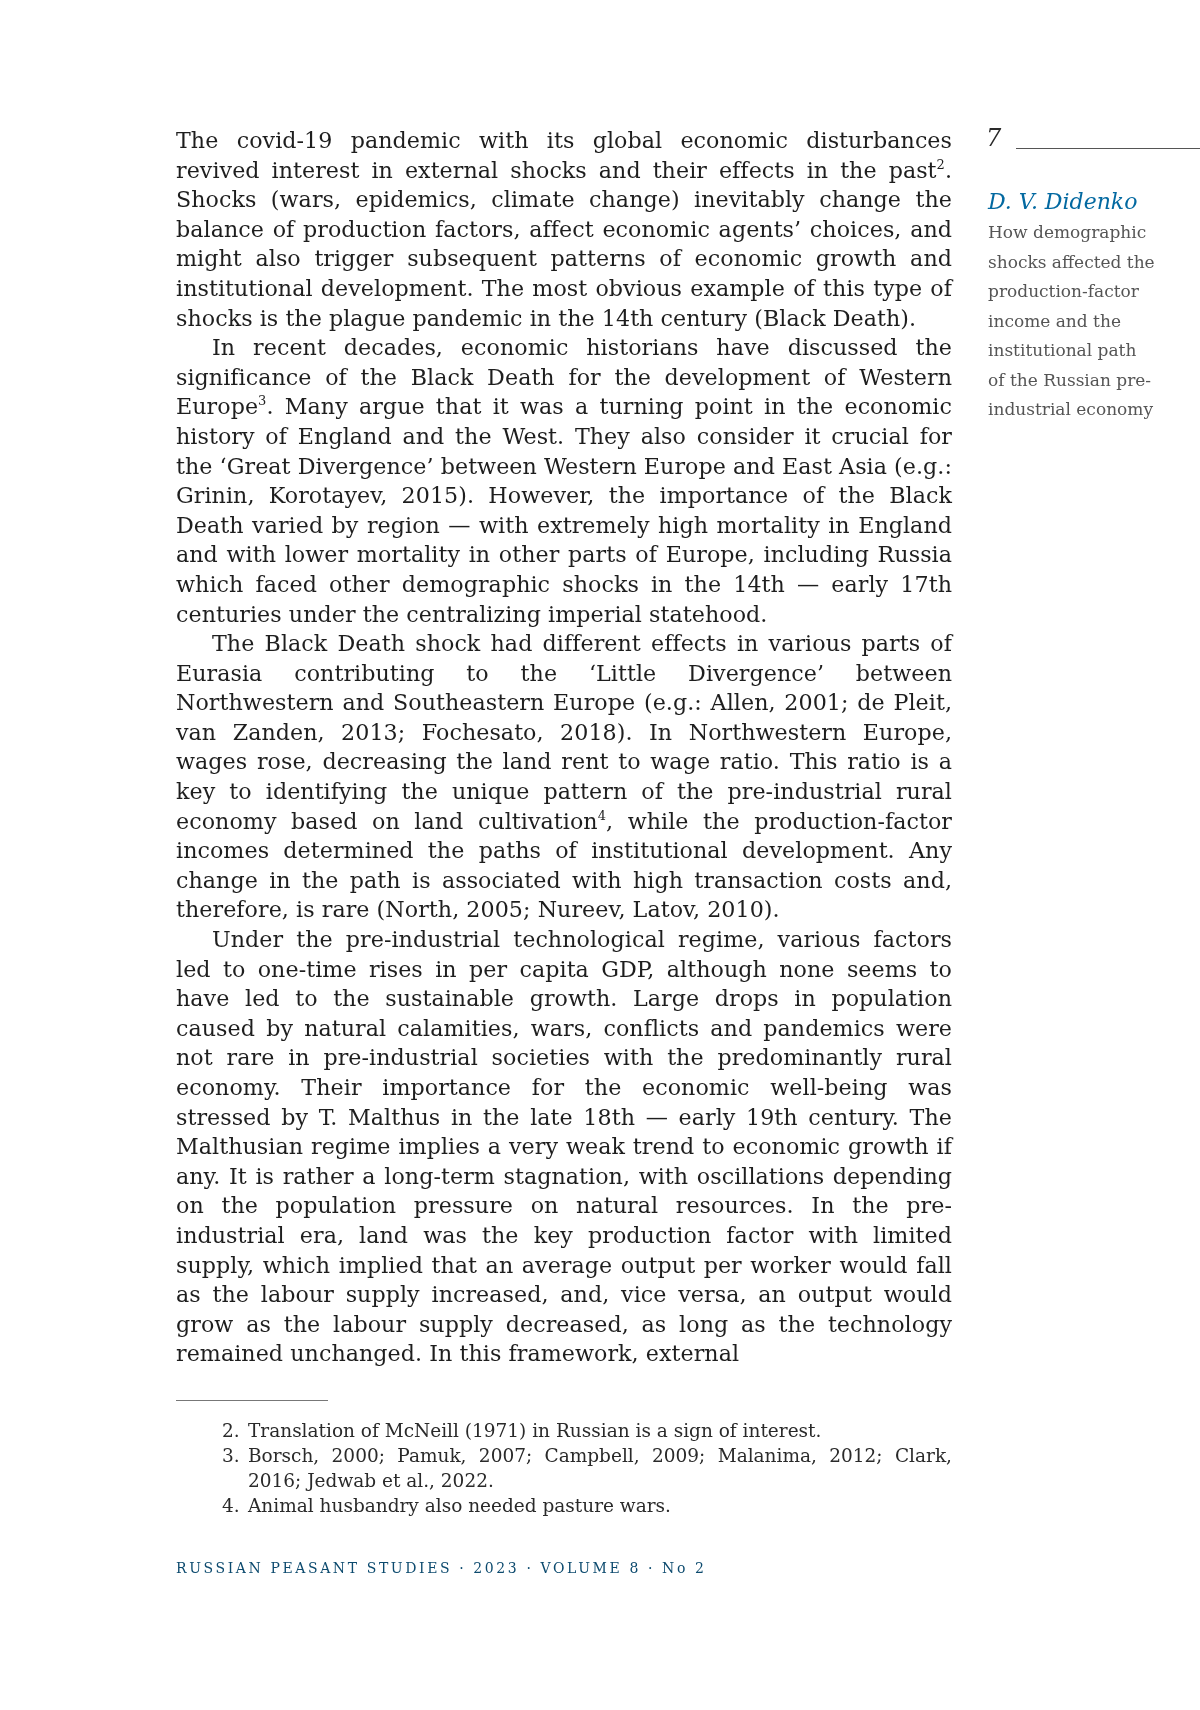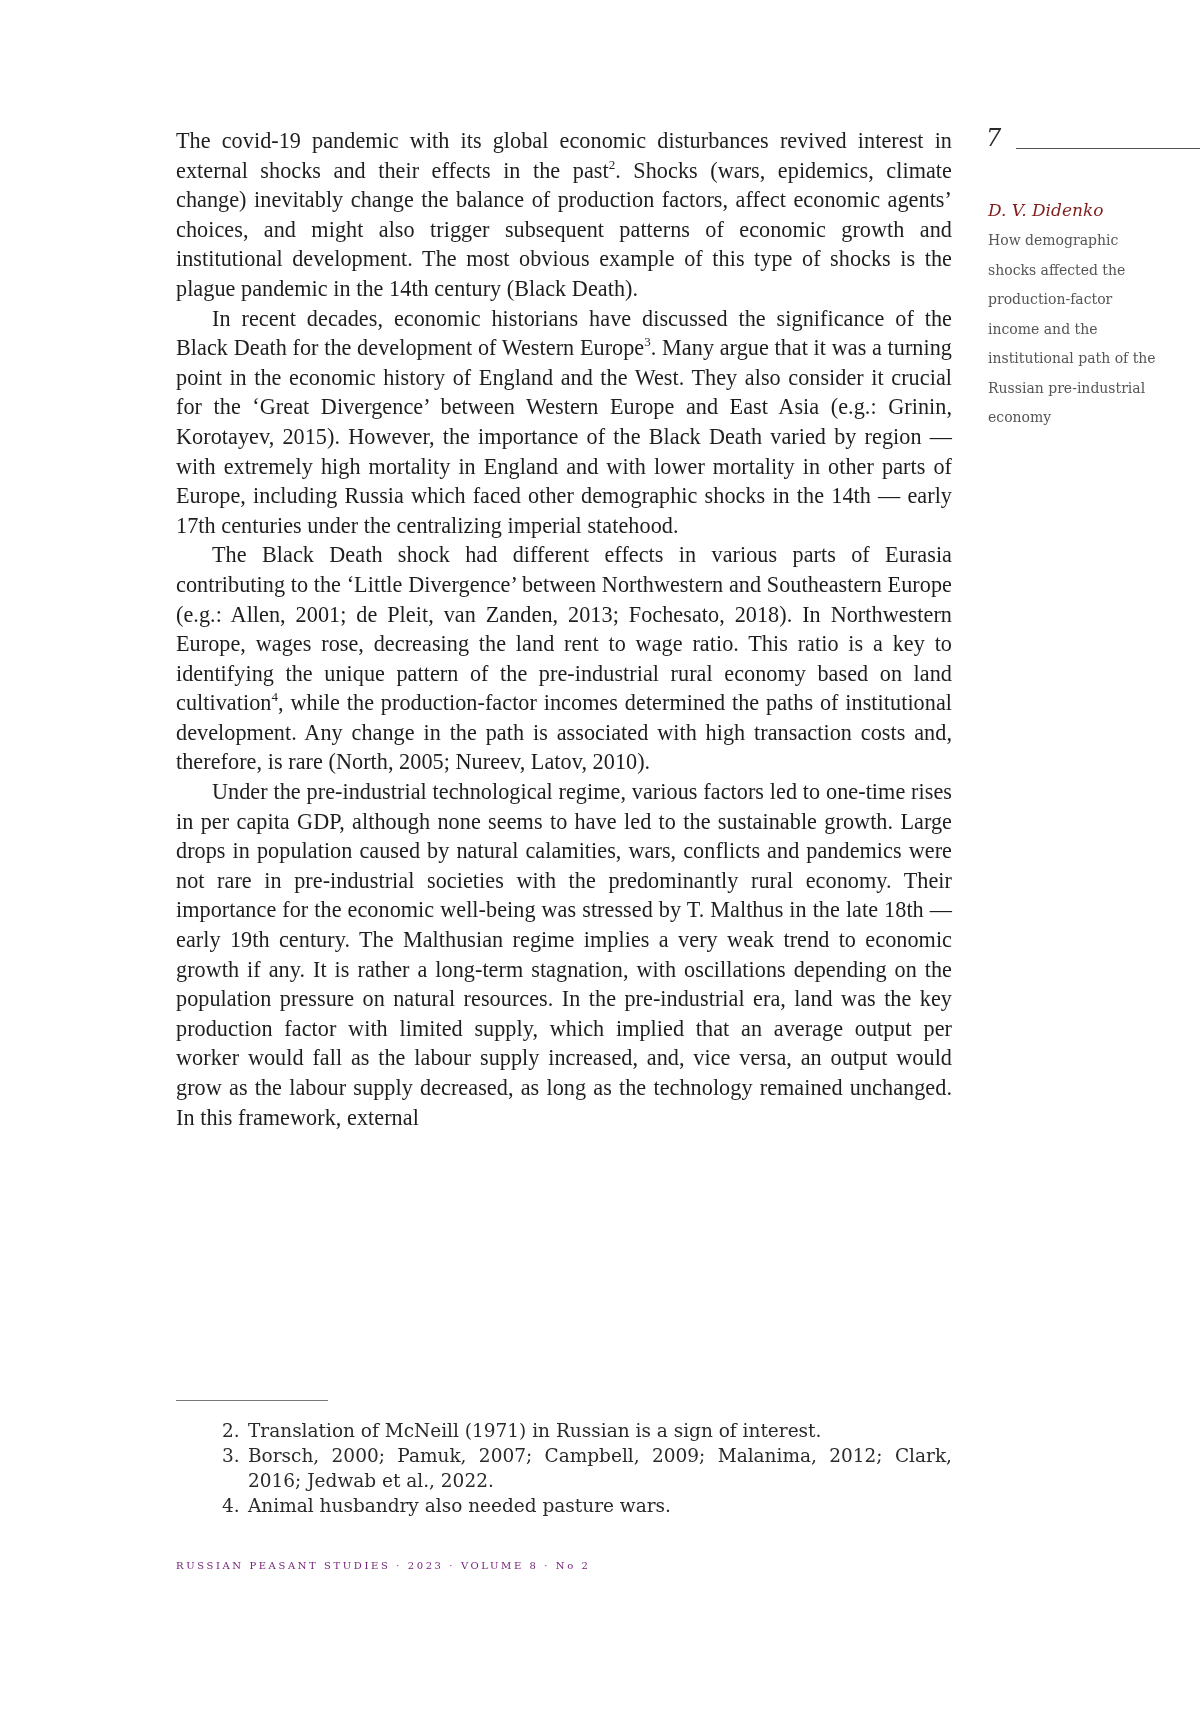--- a/index.html
+++ b/index.html
@@ -1,39 +1,39 @@
 <!DOCTYPE html>
 <html><head>
 <meta charset="utf-8">
 <style>
   html, body { margin: 0; padding: 0; background: #ffffff; }
   body { width: 1200px; height: 1710px; position: relative; overflow: hidden;
          font-family: "DejaVu Serif", "Liberation Serif", serif; color: #1e1e1e; }
   .main { position: absolute; left: 176px; top: 126px; width: 776px;
           font-size: 22.2px; line-height: 29.6px; text-align: justify;
           letter-spacing: 0.05px; }
-  .main p { margin: 0; text-indent: 0; hyphens: auto; font-family: Liberation Serif, serif; }
+  .main p { margin: 0; text-indent: 0; hyphens: auto; }
   .main p.indent { text-indent: 36px; }
   sup { font-size: 13px; line-height: 0; vertical-align: 9px; }
   .page-number { position: absolute; left: 986px; top: 124px; font-size: 24px;
                  font-style: italic; color: #2a2a2a; }
   .page-rule { position: absolute; left: 1016px; top: 148px; width: 184px;
                height: 0; border-top: 1.5px solid #555; }
   .sidebar { position: absolute; left: 988px; top: 190px; width: 170px; color: #555; }
-  .sidebar .author { font-style: italic; font-size: 17px; line-height: 24px; margin-bottom: 4px; color: #7f1d1d; margin-top: 8px; }
-  .sidebar .title { font-size: 14px; line-height: 29.5px; }
+  .sidebar .author { font-style: italic; font-size: 22px; line-height: 24px; margin-bottom: 4px; color: #0369a1; }
+  .sidebar .title { font-size: 17px; line-height: 29.5px; }
   .fn-rule { position: absolute; left: 176px; top: 1400px; width: 152px; height: 0;
              border-top: 1.5px solid #777; }
   .footnotes { position: absolute; left: 222px; top: 1418px; width: 730px;
                font-size: 18.5px; line-height: 25px; color: #2a2a2a; }
   .fn { display: flex; }
   .fn .num { width: 26px; flex: none; }
   .fn .txt { flex: 1; text-align: justify; }
-  .running-footer { position: absolute; left: 176px; top: 1560px; font-size: 10px;
-                    letter-spacing: 2.6px; color: #701a75; }
+  .running-footer { position: absolute; left: 176px; top: 1560px; font-size: 14px;
+                    letter-spacing: 2.6px; color: #0c4a6e; }
 </style>
 </head>
 <body>
 
 <div class="page-number">7</div>
 <div class="page-rule"></div>
 
 <div class="sidebar">
   <div class="author">D. V. Didenko</div>
   <div class="title">How demographic shocks affected the production-factor income and the institutional path of the Russian pre-industrial economy</div>

